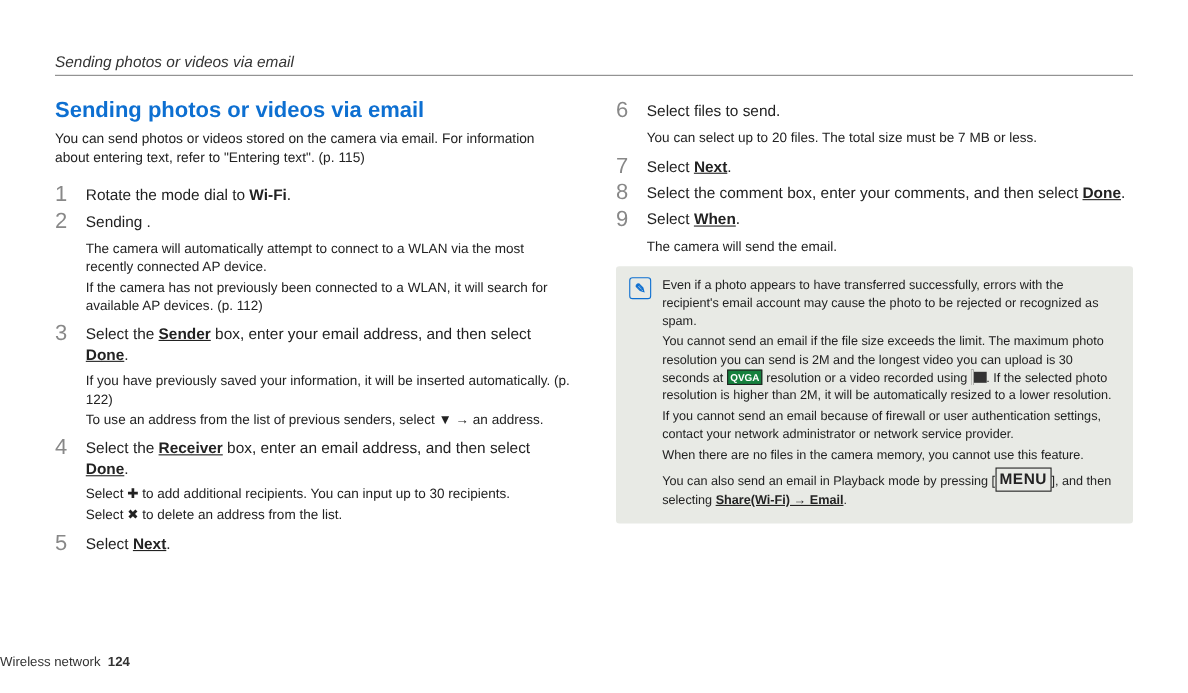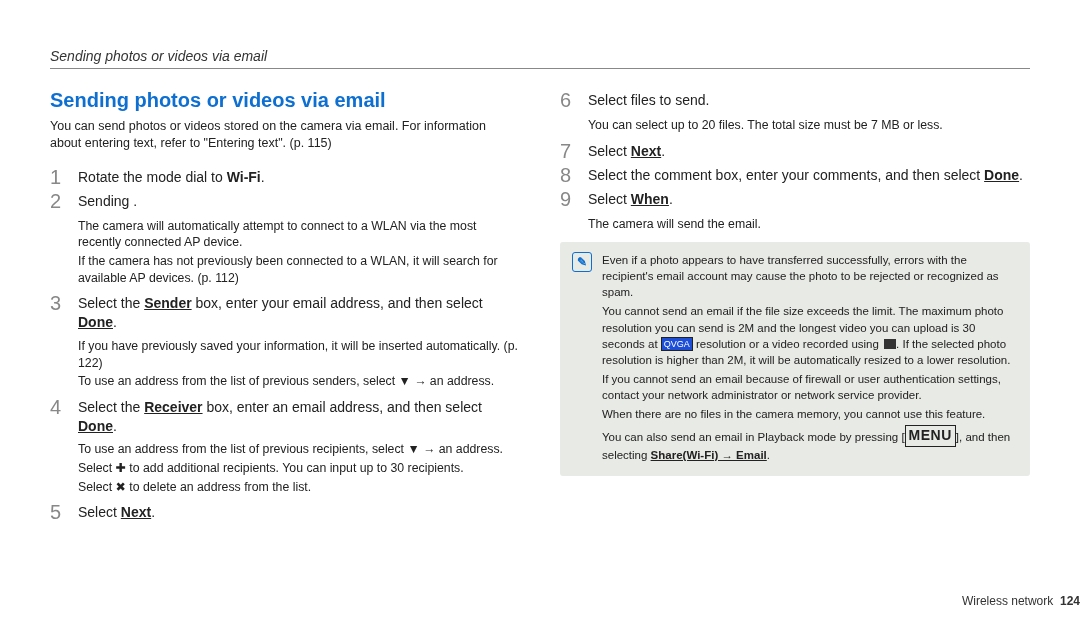--- a/index.html
+++ b/index.html
@@ -95,43 +95,43 @@
     flex-shrink: 0;
     font-size: 12px;
   }
   .note-list { flex: 1; }
   .note-list .ni { margin-bottom: 3px; }
   .footer {
     position: absolute;
     bottom: 22px;
     left: 0;
     right: 0;
-    text-align: right;
+    text-align: left;
     font-size: 12px;
     color: #333;
   }
   .footer .pn { font-weight: 700; }
   .glyph { font-family: Arial; }
   .menu-box {
     display: inline-block;
     border: 1px solid #222;
     padding: 0 3px;
     font-size: 14px;
     font-weight: 700;
     vertical-align: 1px;
     letter-spacing: 0.5px;
   }
   .qvga-box {
     display: inline-block;
     border: 1px solid #222;
-    background: #1d4ed8;
+    background: #15803d;
     color: #fff;
     padding: 0 2px;
     font-size: 9px;
-    font-weight: 400;
+    font-weight: 700;
     vertical-align: 1px;
   }
   .film-icon {
     display: inline-block;
     width: 14px; height: 10px;
     background: #333;
     vertical-align: -1px;
     position: relative;
   }
   .film-icon::before, .film-icon::after {
@@ -184,23 +184,20 @@
       </div>
     </div>
 
     <div class="step">
       <div class="step-num">4</div>
       <div class="step-body">
         <span>Select the </span><span class="b">Receiver</span><span> box, enter an email address, and then select </span><span class="b">Done</span><span>.</span>
       </div>
     </div>
     <div class="sub">
-      <div class="sub-item">
-        <span>To use an address from the list of previous recipients, select </span><span class="glyph">▼</span><span> → an address.</span>
-      </div>
       <div class="sub-item">
         <span>Select </span><span class="glyph">✚</span><span> to add additional recipients. You can input up to 30 recipients.</span>
       </div>
       <div class="sub-item">
         <span>Select </span><span class="glyph">✖</span><span> to delete an address from the list.</span>
       </div>
     </div>
 
     <div class="step" style="margin-top:6px;">
       <div class="step-num">5</div>

